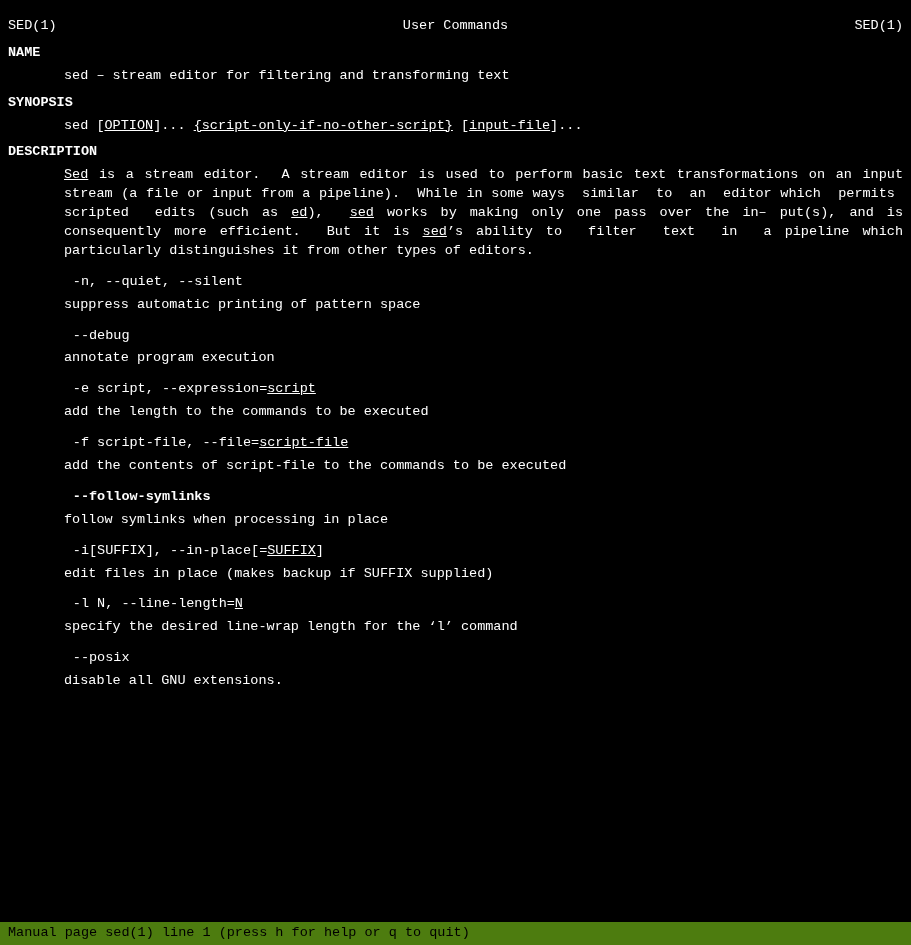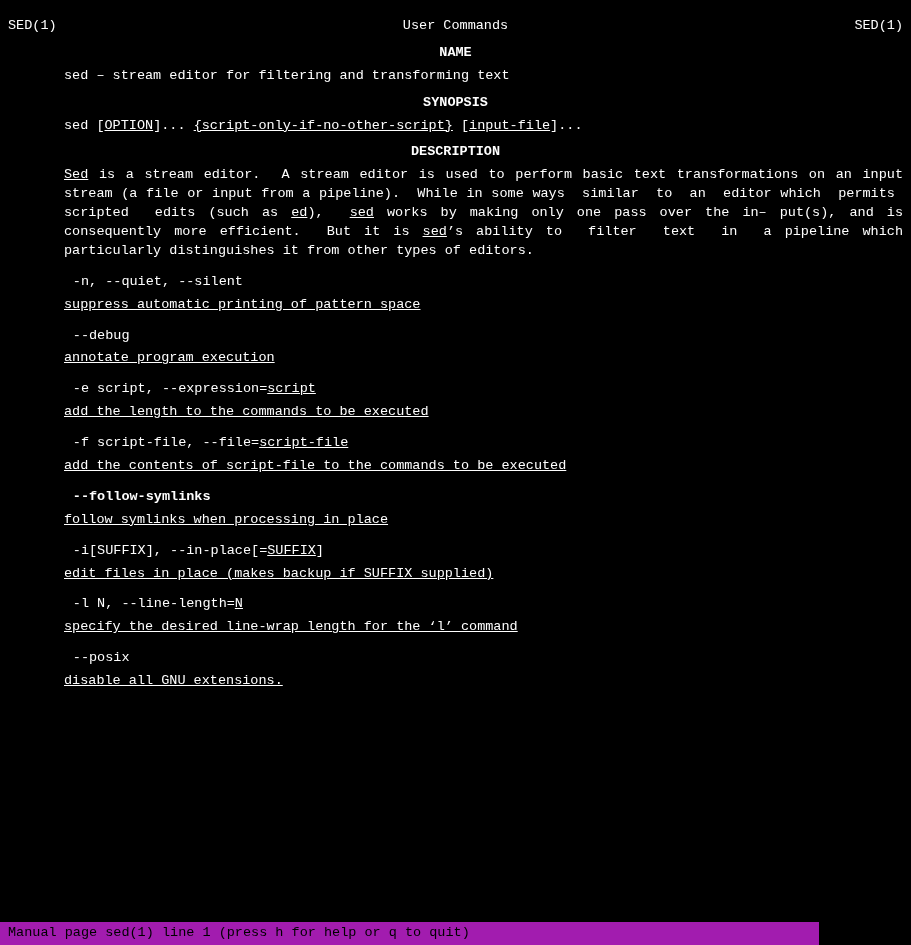--- a/index.html
+++ b/index.html
@@ -27,21 +27,20 @@
     .header-line {
       display: flex;
       justify-content: space-between;
       margin-bottom: 8px;
     }
 
     .section-name {
       font-weight: bold;
       margin-top: 8px;
       margin-bottom: 4px;
-      text-align: center;
     }
 
     .synopsis-line {
       margin-left: 56px;
       margin-bottom: 4px;
     }
 
     .description-block {
       margin-left: 56px;
       margin-bottom: 4px;
@@ -53,33 +52,32 @@
     }
 
     .option-name {
       margin-top: 12px;
       margin-bottom: 4px;
     }
 
     .option-desc {
       margin-left: 56px;
       margin-bottom: 4px;
-      text-decoration: underline;
     }
 
     u {
       text-decoration: underline;
     }
 
     .status-bar {
       position: fixed;
       bottom: 0;
       left: 0;
-      width: 819px;
-      background-color: #a21caf;
+      width: 911px;
+      background-color: #4d7c0f;
       color: #000000;
       padding: 2px 8px;
       font-family: 'Courier New', Courier, monospace;
       font-size: 13.5px;
     }
   </style>
 </head>
 <body>
 
 <div id="main-content">

